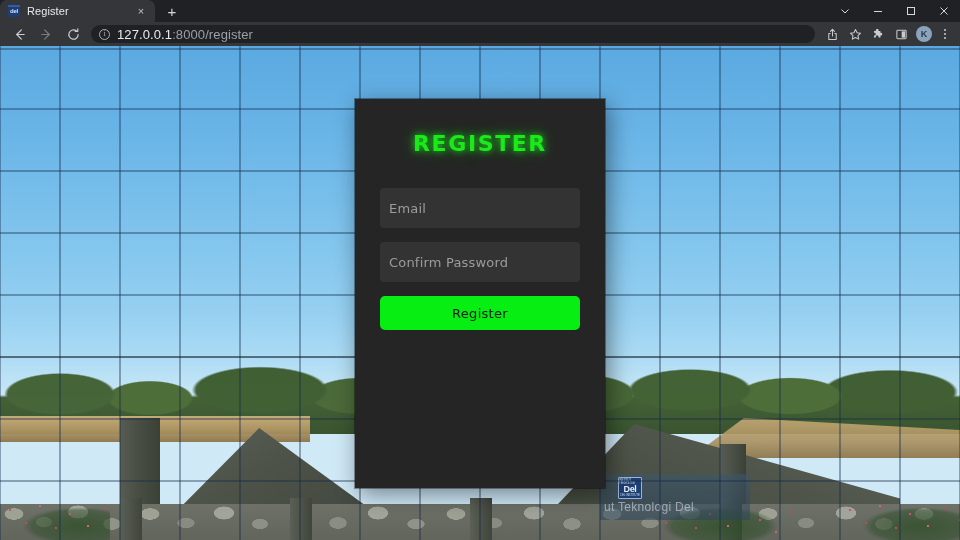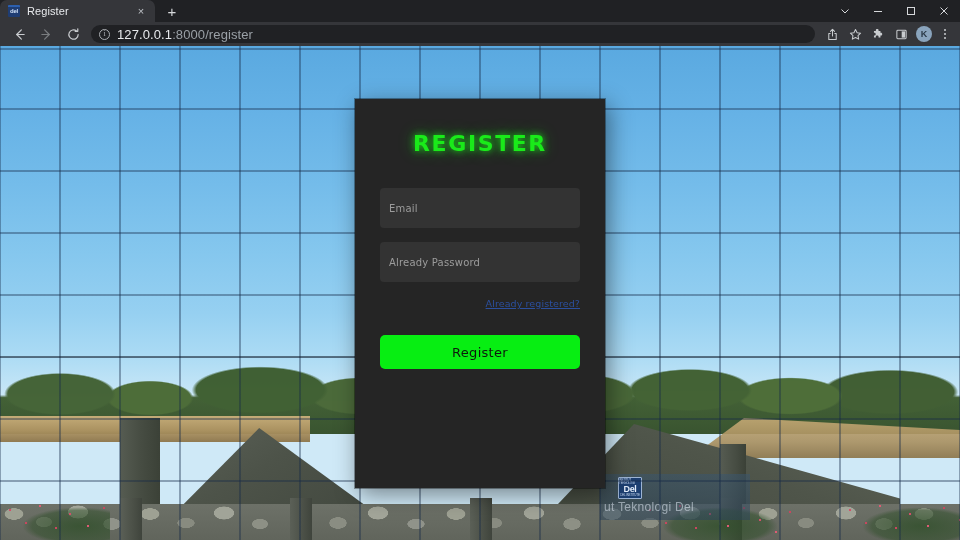--- a/index.html
+++ b/index.html
@@ -279,21 +279,21 @@
   .field.focused { justify-content:flex-start; padding-top:4px; }
   .field-label {
     font-size:9.5px; font-weight:700; color:#22e622; letter-spacing:.4px;
     text-shadow:0 0 6px rgba(34,230,34,.8), 0 0 12px rgba(34,230,34,.4);
     line-height:1.2; font-family:"DejaVu Sans", sans-serif;
   }
   .caret {
     width:1.4px; height:13px; background:#d8d8d8; margin-top:2px; display:block;
   }
   .placeholder {
-    font-size:10px; color:#9c9c9c; letter-spacing:.2px;
+    font-size:13px; color:#9c9c9c; letter-spacing:.2px;
     font-family:"DejaVu Sans", sans-serif;
   }
   .already-link {
     width:200px; text-align:right; margin-top:-3px; margin-bottom:24px;
   }
   .already-link a {
     font-size:9.5px; color:#2b4f9e; text-decoration:underline;
     letter-spacing:.1px; font-family:"DejaVu Sans", sans-serif;
   }
   .submit {
@@ -434,23 +434,20 @@
     <div class="card">
       <div class="card-title">REGISTER</div>
 
 
       <div class="field">
         <span class="placeholder">Email</span>
       </div>
 
 
       <div class="field">
-        <span class="placeholder">Already Password</span>
-      </div>
-
-      <div class="already-link">
-        <a href="#">Already registered?</a>
-      </div>
+        <span class="placeholder">Confirm Password</span>
+      </div>
+
 
       <div class="submit">Register</div>
     </div>
   </div>
 </div>
 
 </body></html>

